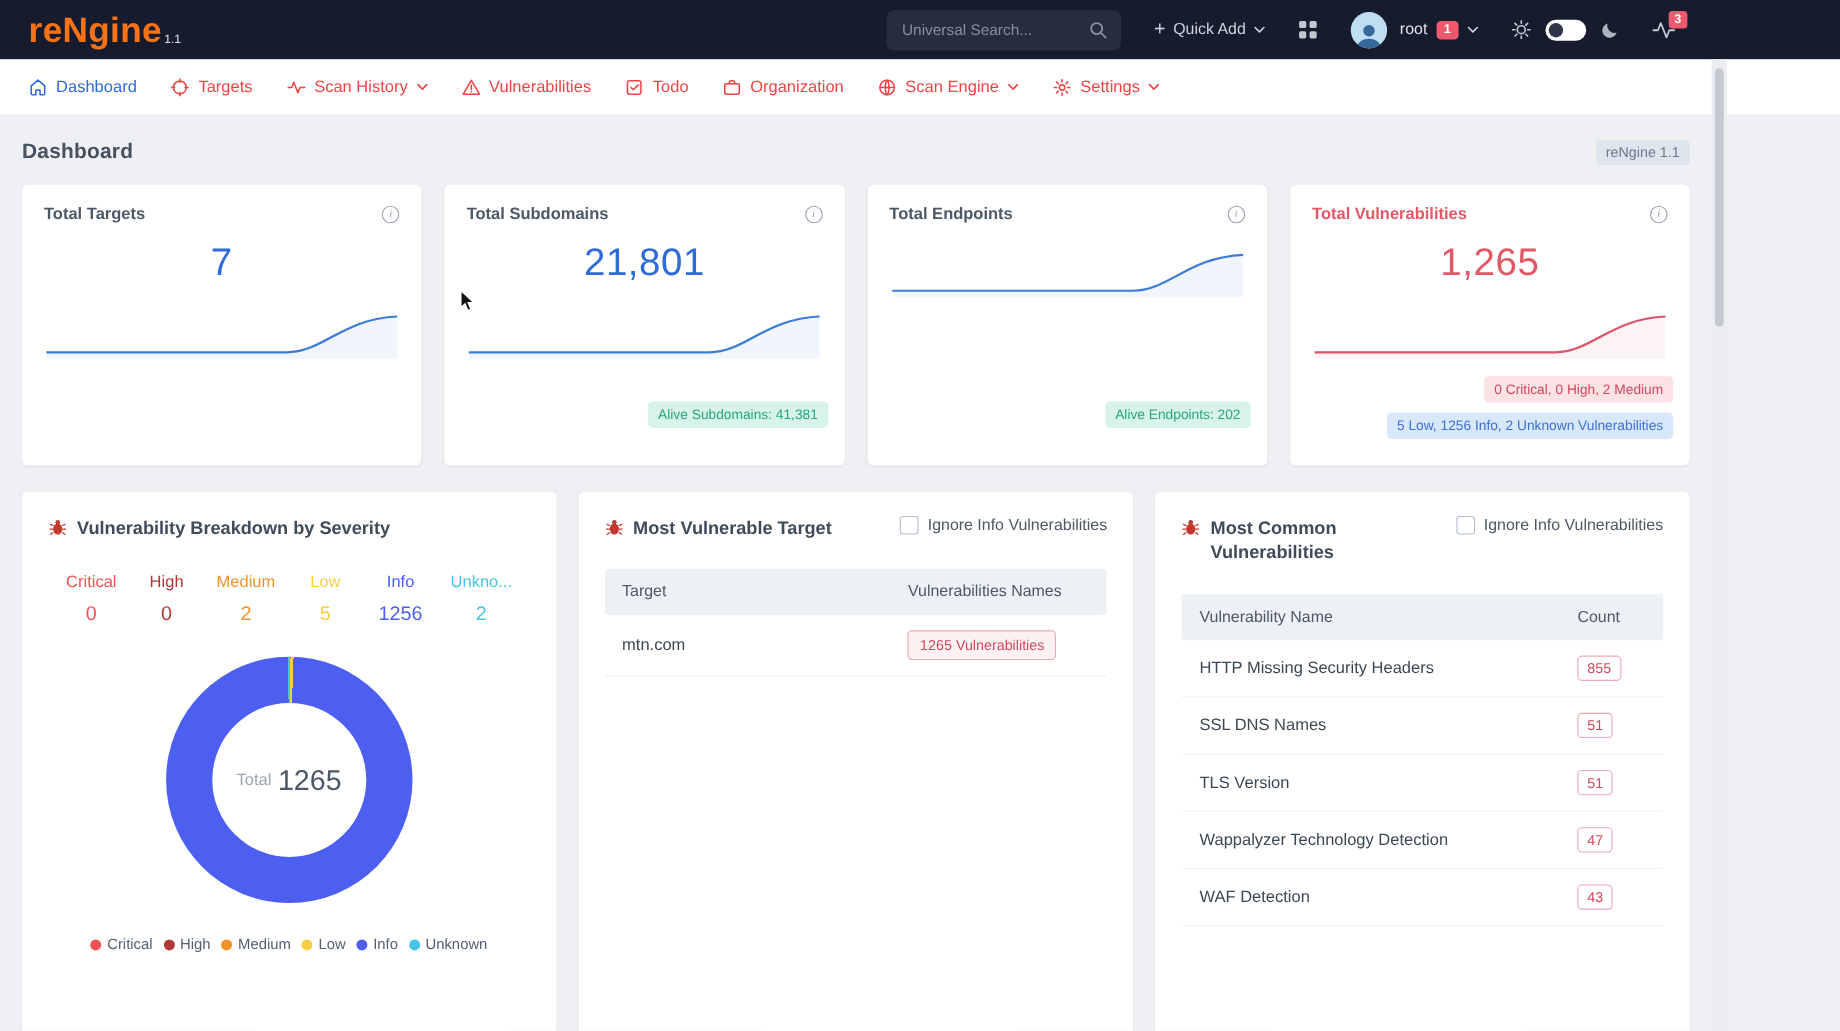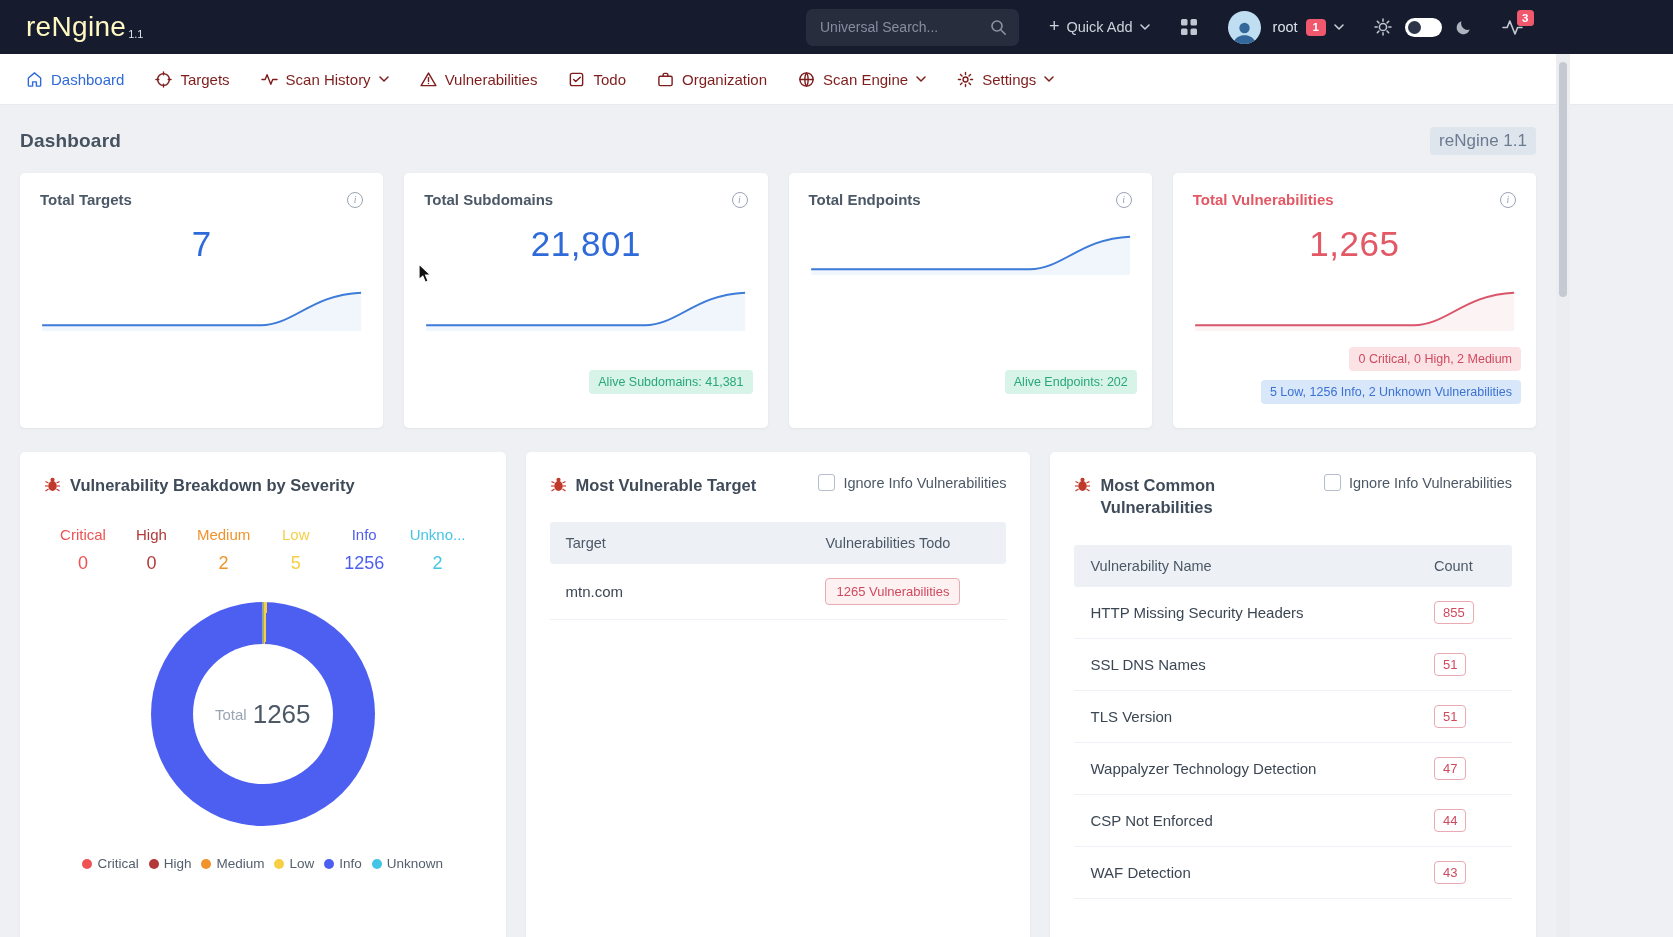--- a/index.html
+++ b/index.html
@@ -7,21 +7,21 @@
   body {
     overflow:hidden; position:relative;
     background:#eef0f3;
     font-family:"Liberation Sans", sans-serif;
     color:#3c4754;
   }
 
   
   .topbar { height:54px; background:#161c2d; display:flex; align-items:center; padding:0 150px 0 26px; }
   .logo { display:flex; align-items:flex-end; gap:2px; cursor:pointer; }
-  .logo-text { color:#fef9c3; font-size:28px; font-weight:400; letter-spacing:.3px; line-height:1; }
+  .logo-text { color:#f97316; font-size:32px; font-weight:700; letter-spacing:.3px; line-height:1; }
   .logo-ver { color:#dfe3ea; font-size:11px; margin-bottom:1px; }
   .top-right { margin-left:auto; display:flex; align-items:center; gap:30px; }
   .search-box { position:relative; }
   .search-input { width:213px; height:37px; background:rgba(255,255,255,.08); border:none; border-radius:7px;
     color:#c7ccd6; padding:0 38px 0 14px; font-size:14px; outline:none; font-family:inherit; }
   .search-input::placeholder { color:#858e9f; }
   .search-icon { position:absolute; right:12px; top:10px; }
   .quick-add { display:flex; align-items:center; gap:7px; color:#cdd2db; font-size:14.5px; cursor:pointer; }
   .plus-glyph { font-size:18px; line-height:1; margin-top:-2px; }
   .icon-btn { cursor:pointer; display:flex; align-items:center; }
@@ -32,29 +32,29 @@
   .user-badge { background:#f0586d; color:#fff; font-size:11.5px; padding:2.5px 7px; border-radius:4px; font-weight:700; }
   .theme-group { display:flex; align-items:center; gap:13px; }
   .toggle { width:37px; height:19px; background:#fff; border-radius:10px; position:relative; cursor:pointer; }
   .toggle-knob { position:absolute; left:3px; top:3px; width:13px; height:13px; border-radius:50%; background:#2c3648; }
   .notif { position:relative; cursor:pointer; display:flex; }
   .notif-badge { position:absolute; top:-9px; right:-11px; background:#f0586d; color:#fff; font-size:11.5px;
     padding:2px 5.5px; border-radius:3.5px; font-weight:700; }
 
   
   .nav { height:51px; background:#fff; border-bottom:1px solid #e7eaee; display:flex; align-items:center; gap:31px; padding:0 26px; }
-  .nav-item { display:flex; align-items:center; gap:8px; color:#7f1d1d; font-size:15px; cursor:pointer; text-decoration:none; }
+  .nav-item { display:flex; align-items:center; gap:8px; color:#ef4444; font-size:15px; cursor:pointer; text-decoration:none; }
   .nav-item.active { color:#2f6ad9; }
   .nav-item svg { flex:0 0 auto; }
 
   
   .content { padding:0 20px; width:1556px; }
   .page-head { display:flex; align-items:center; justify-content:space-between; margin:22px 0 18px; }
   .page-title { font-size:19px; font-weight:700; color:#46525f; letter-spacing:.2px; }
-  .ver-badge { background:#dfe5ec; color:#6b7b92; font-size:17px; padding:4px 9px; border-radius:4px; }
+  .ver-badge { background:#dfe5ec; color:#6b7b92; font-size:13px; padding:4px 9px; border-radius:4px; }
 
   
   .stats-grid { display:grid; grid-template-columns:repeat(4,1fr); gap:21px; }
   .stat-card { background:#fff; border-radius:5px; height:255px; padding:18px 20px; position:relative;
     box-shadow:0 1px 3px rgba(20,30,50,.05); }
   .stat-head { display:flex; justify-content:space-between; align-items:center; }
   .stat-title { font-size:15px; font-weight:700; color:#4c5866; }
   .stat-card.danger .stat-title, .stat-card.danger .stat-value { color:#e25865; }
   .info-icon { width:16px; height:16px; border:1.3px solid #9aa4b2; color:#9aa4b2; border-radius:50%;
     font-size:10px; font-style:italic; display:flex; align-items:center; justify-content:center; cursor:pointer;
@@ -428,21 +428,21 @@
         </div>
         <label class="ignore-box">
           <input type="checkbox" style="">
           <span>Ignore Info Vulnerabilities</span>
         </label>
       </div>
 
       <div class="table">
         <div class="thead">
           <span>Target</span>
-          <span>Vulnerabilities Todo</span>
+          <span>Vulnerabilities Names</span>
         </div>
         <div class="trow">
           <span>mtn.com</span>
           <span class="vuln-badge">1265 Vulnerabilities</span>
         </div>
       </div>
     </div>
 
     <div class="widget-card cv">
       <div class="widget-head">
@@ -482,24 +482,20 @@
         </div>
         <div class="trow">
           <span>TLS Version</span>
           <span class="count-badge">51</span>
         </div>
         <div class="trow">
           <span>Wappalyzer Technology Detection</span>
           <span class="count-badge">47</span>
         </div>
         <div class="trow">
-          <span>CSP Not Enforced</span>
-          <span class="count-badge">44</span>
-        </div>
-        <div class="trow">
           <span>WAF Detection</span>
           <span class="count-badge">43</span>
         </div>
       </div>
     </div>
 
   </section>
 </main>
 
 <div class="scrollbar-track">

